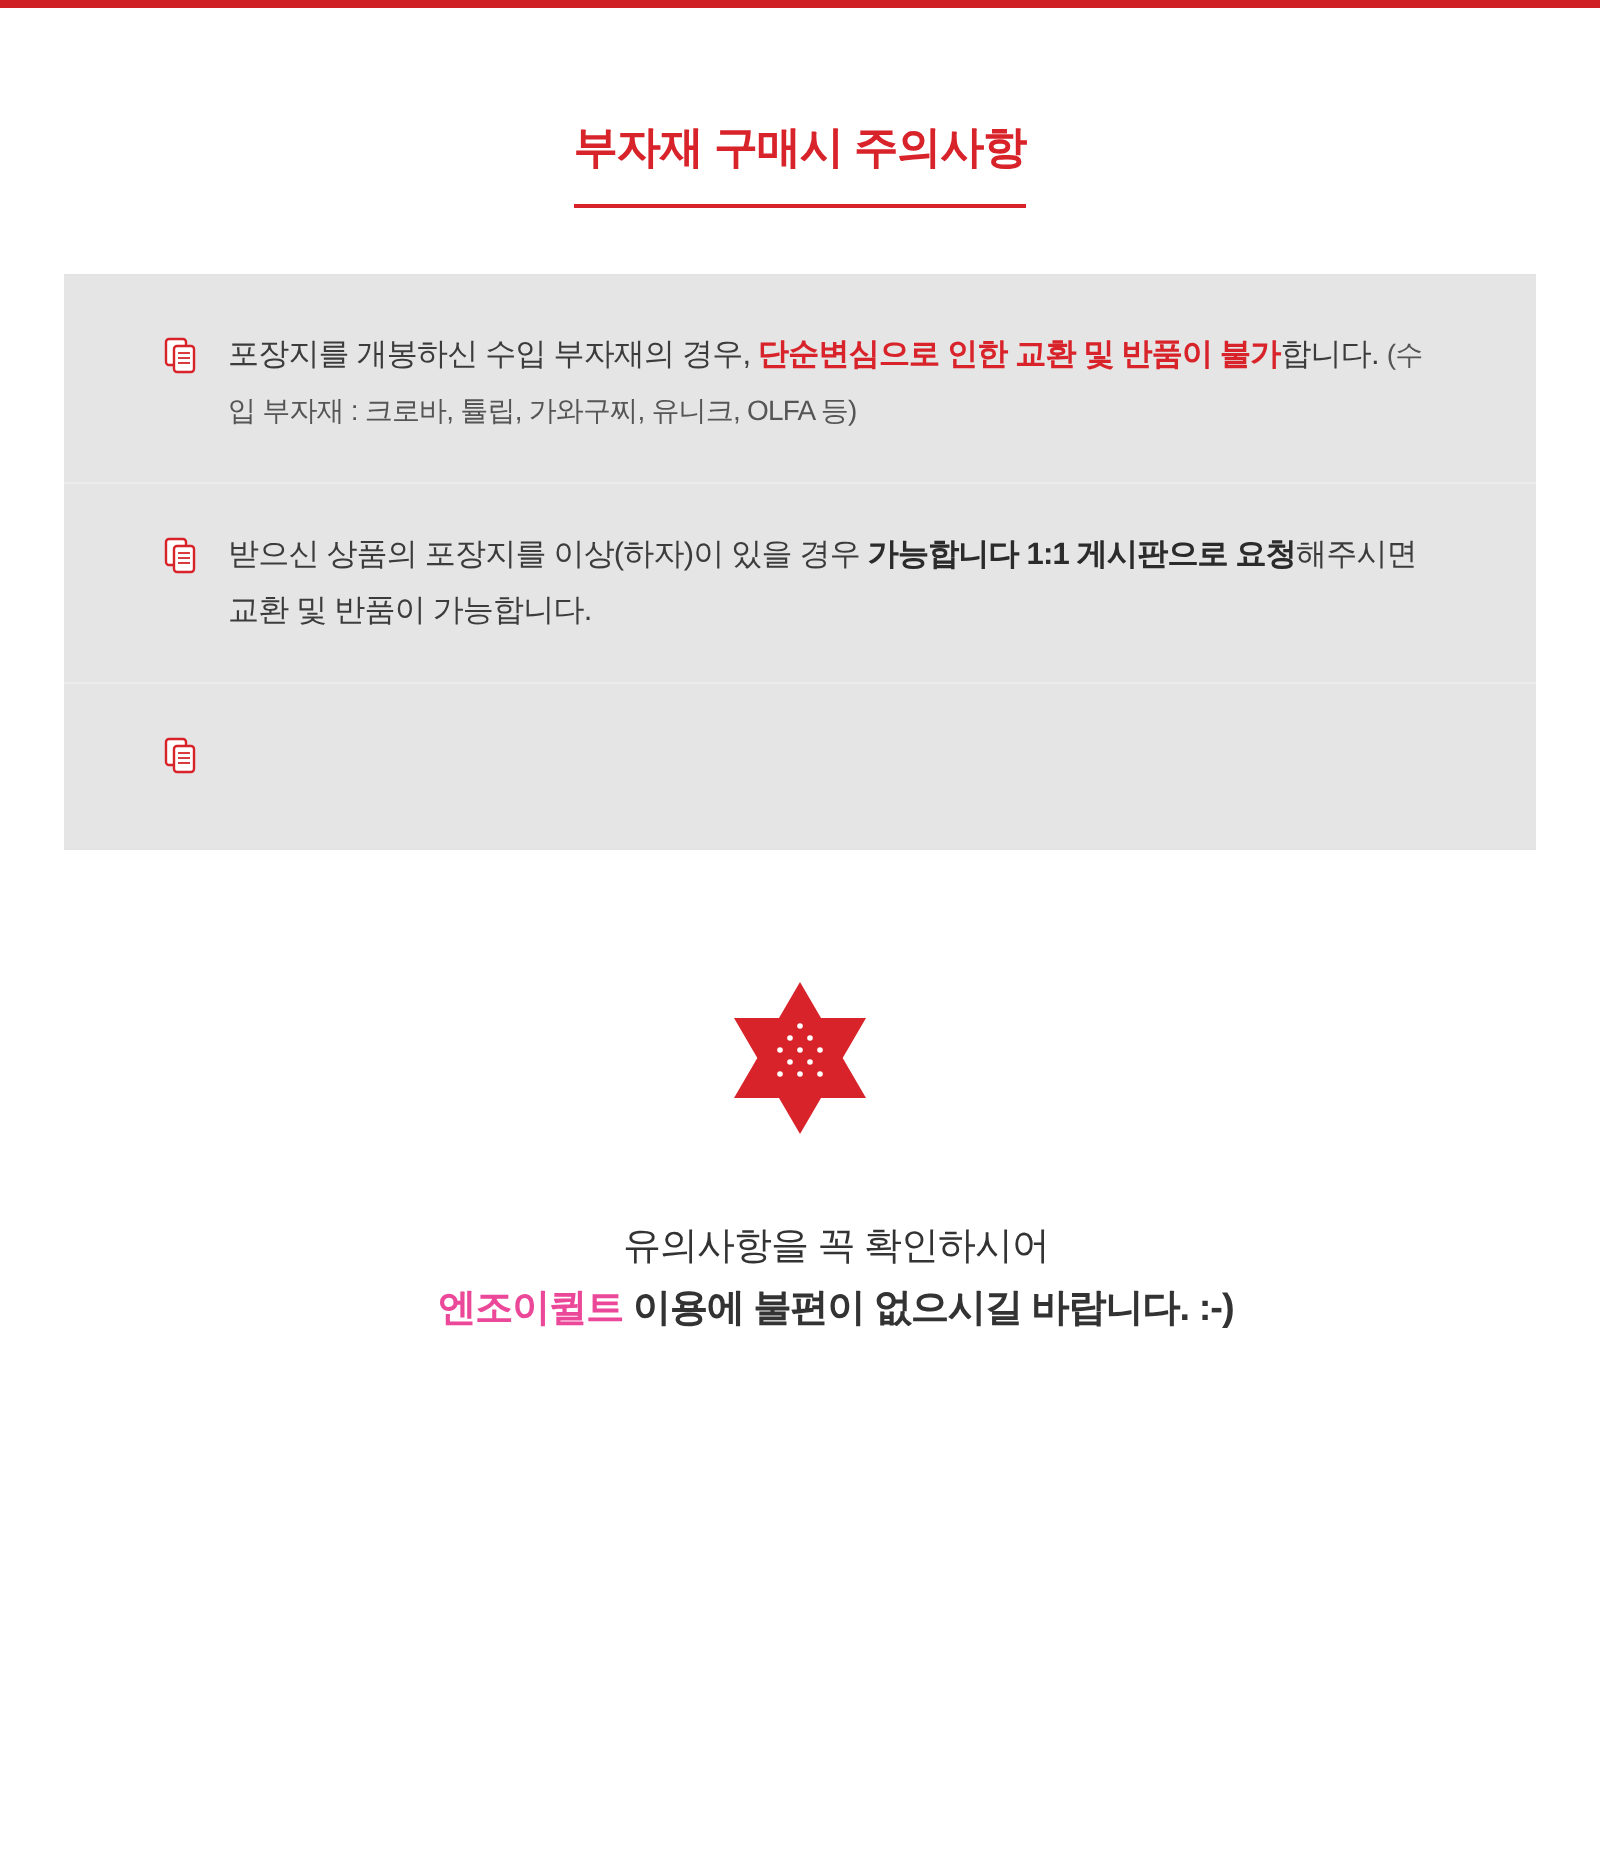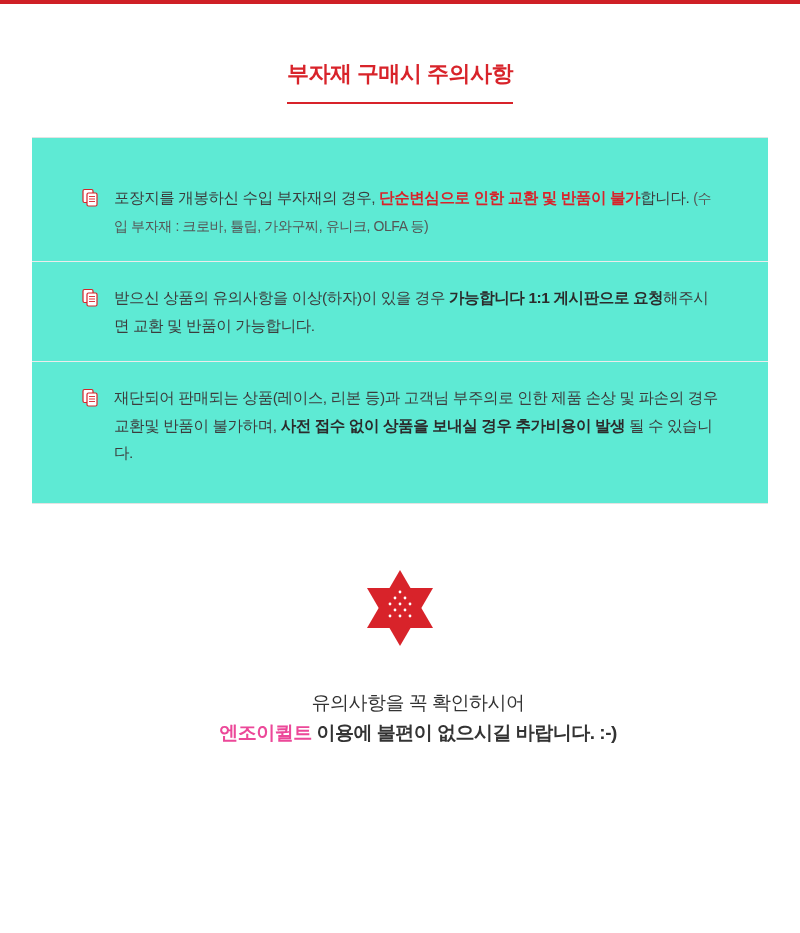--- a/index.html
+++ b/index.html
@@ -29,22 +29,22 @@
     letter-spacing: -0.5px;
   }
   .page-title .underline {
     border-bottom: 2px solid #d8232a;
     padding-bottom: 16px;
   }
   .notice-box {
     margin: 48px 32px 0 32px;
     border-top: 1px solid #e3e3e3;
     border-bottom: 1px solid #e3e3e3;
-    background: #5eead4;
-    padding: 24px 0 14px 0;
+    background: #e5e5e5;
+    padding: 4px 0 14px 0;
   }
   .notice-item {
     display: flex;
     align-items: flex-start;
     padding: 22px 48px 22px 50px;
     border-bottom: 1px solid #ececec;
   }
   .notice-item:last-child {
     border-bottom: none;
   }
@@ -130,36 +130,33 @@
     <span class="bullet-icon">
       <svg width="18" height="20" viewBox="0 0 18 20" aria-hidden="true">
         <rect x="1" y="1.5" width="10" height="13" rx="1.5" fill="#ffffff" stroke="#d8232a" stroke-width="1.2"></rect>
         <rect x="5" y="5" width="10" height="13" rx="1.5" fill="#ffffff" stroke="#d8232a" stroke-width="1.2"></rect>
         <line x1="7" y1="8.5" x2="13" y2="8.5" stroke="#d8232a" stroke-width="0.9"></line>
         <line x1="7" y1="11" x2="13" y2="11" stroke="#d8232a" stroke-width="0.9"></line>
         <line x1="7" y1="13.5" x2="13" y2="13.5" stroke="#d8232a" stroke-width="0.9"></line>
       </svg>
     </span>
     <span class="notice-text">
-      <span>받으신 상품의 유의사항을 이상(하자)이 있을 경우 </span><b>가능합니다 1:1 게시판으로 요청</b><span>해주시면 교환 및 반품이 가능합니다.</span>
+      <span>받으신 상품의 포장지를 이상(하자)이 있을 경우 </span><b>가능합니다 1:1 게시판으로 요청</b><span>해주시면 교환 및 반품이 가능합니다.</span>
     </span>
   </div>
 
   <div class="notice-item">
     <span class="bullet-icon">
       <svg width="18" height="20" viewBox="0 0 18 20" aria-hidden="true">
         <rect x="1" y="1.5" width="10" height="13" rx="1.5" fill="#ffffff" stroke="#d8232a" stroke-width="1.2"></rect>
         <rect x="5" y="5" width="10" height="13" rx="1.5" fill="#ffffff" stroke="#d8232a" stroke-width="1.2"></rect>
         <line x1="7" y1="8.5" x2="13" y2="8.5" stroke="#d8232a" stroke-width="0.9"></line>
         <line x1="7" y1="11" x2="13" y2="11" stroke="#d8232a" stroke-width="0.9"></line>
         <line x1="7" y1="13.5" x2="13" y2="13.5" stroke="#d8232a" stroke-width="0.9"></line>
       </svg>
-    </span>
-    <span class="notice-text">
-      <span>재단되어 판매되는 상품(레이스, 리본 등)과 고객님 부주의로 인한 제품 손상 및 파손의 경우 교환및 반품이 불가하며, </span><b>사전 접수 없이 상품을 보내실 경우 추가비용이 발생</b><span> 될 수 있습니다.</span>
     </span>
   </div>
 
 </div>
 
 <div class="ornament">
   <svg width="78" height="84" viewBox="0 0 78 84" aria-hidden="true">
     <g fill="#d8232a">
       <polygon points="39,4 53,28 25,28"></polygon>
       <polygon points="39,80 25,56 53,56"></polygon>

